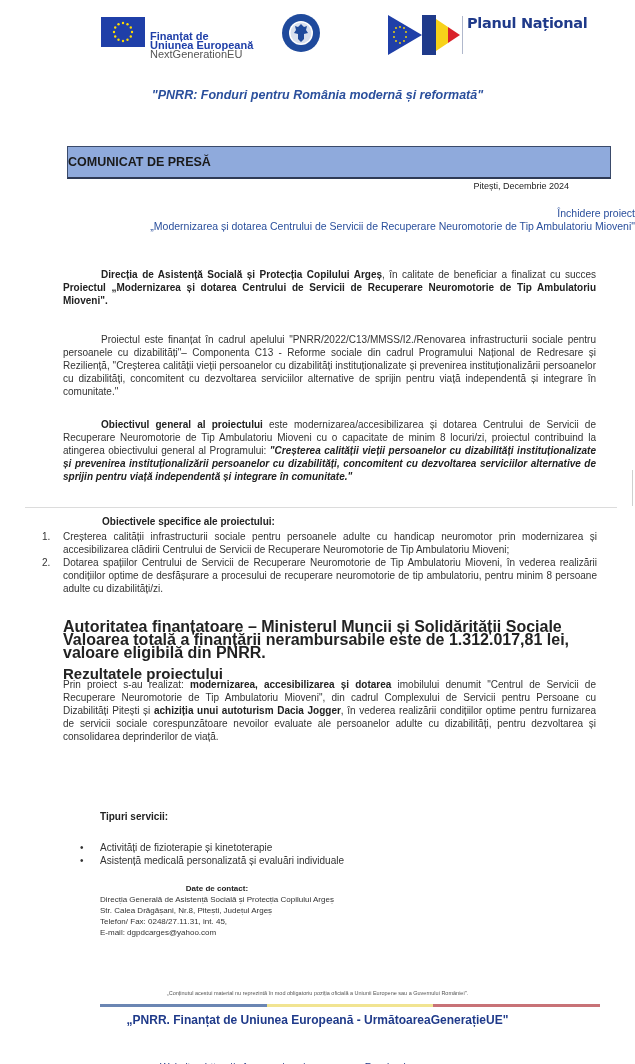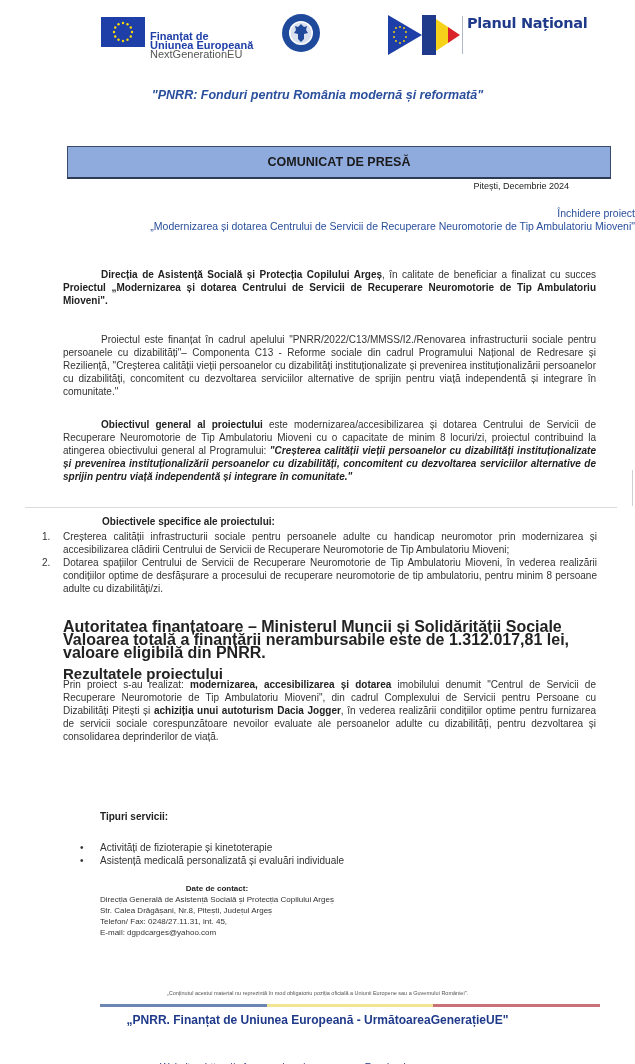--- a/index.html
+++ b/index.html
@@ -24,21 +24,21 @@
   .pnrr-text div:nth-child(2) { font-weight: normal; }
 
   .motto {
     left: 0; width: 635px; top: 88px; text-align: center;
     color: #2a4f9c; font-style: italic; font-weight: bold; font-size: 12.5px;
   }
 
   .banner {
     left: 67px; top: 146px; width: 542px; height: 30px;
     background: #8faadc; border: 1px solid #3a4a6a; border-bottom: 2px solid #2e3a55;
-    display: flex; align-items: center; justify-content: center;
+    display: flex; align-items: center; 
     font-weight: bold; font-size: 12.5px; color: #1a1a1a;
   }
   .date { right: 66px; top: 181px; font-size: 9px; color: #222; }
 
   .closure { left: 0; width: 635px; top: 207px; text-align: right; color: #2a4f9c; font-size: 10.5px; line-height: 13px; }
 
   .para {
     left: 63px; width: 533px; font-size: 10px; line-height: 13px; text-align: justify; color: #333;
   }
   .para .ind { display: inline-block; width: 38px; }

